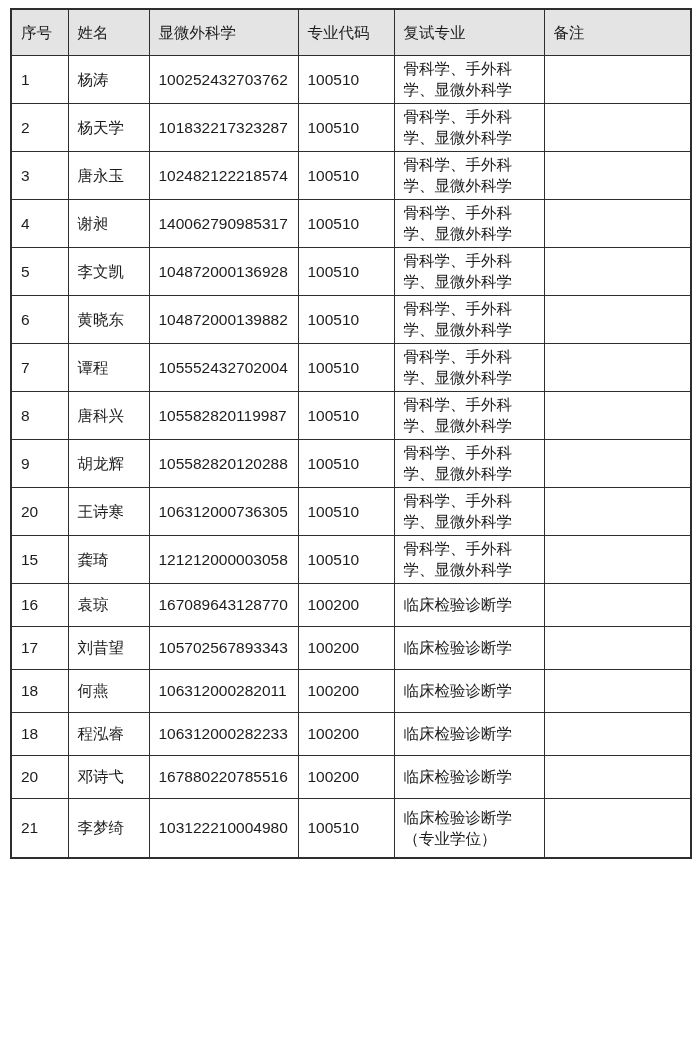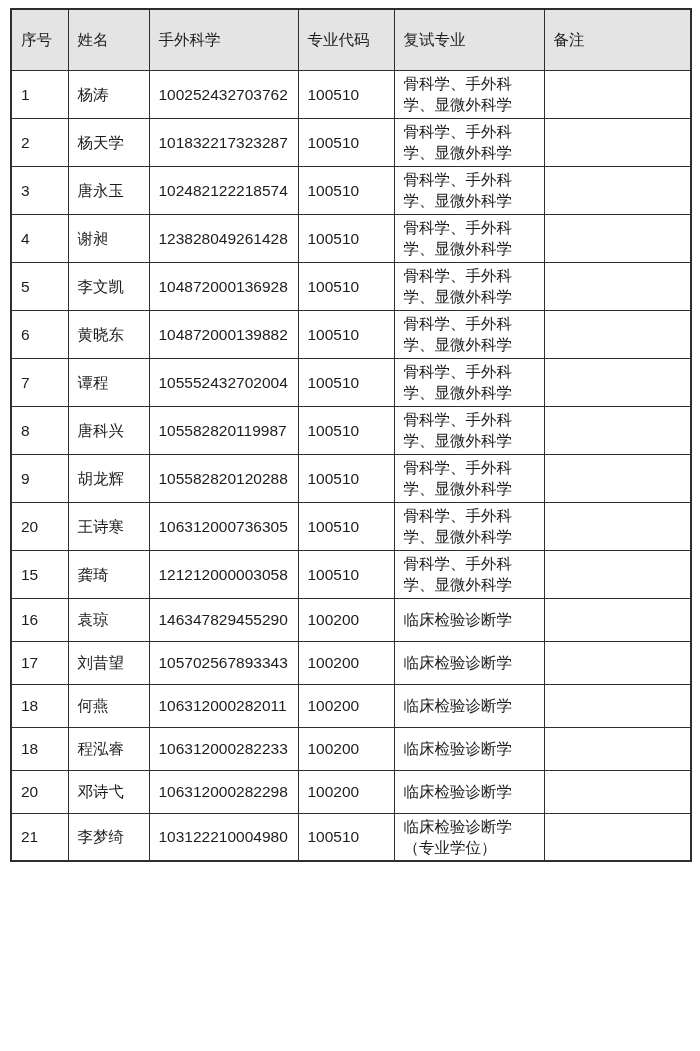--- a/index.html
+++ b/index.html
@@ -30,27 +30,27 @@
     font-weight: normal;
     color: #1c1c1c;
     text-align: left;
     vertical-align: middle;
     padding: 2px 6px 2px 9px;
     line-height: 21px;
     overflow: hidden;
     word-break: break-all;
   }
   table.roster thead tr {
-    height: 61px;
+    height: 46px;
     background: #e4e4e4;
     border-radius: 8px;
   }
   tr.row-tall  { height: 48px; }
   tr.row-short { height: 43px; }
-  tr.row-last  { height: 47px; }
+  tr.row-last  { height: 60px; }
   td.justify-major {
     text-align: justify;
     padding-right: 22px;
   }
 </style>
 </head>
 <body>
 
 <div class="page">
   <table class="roster">
@@ -59,21 +59,21 @@
       <col style="width:81px">
       <col style="width:149px">
       <col style="width:96px">
       <col style="width:150px">
       <col style="width:147px">
     </colgroup>
     <thead>
       <tr>
           <th>序号</th>
           <th>姓名</th>
-          <th>手外科学</th>
+          <th>显微外科学</th>
           <th>专业代码</th>
           <th>复试专业</th>
           <th>备注</th>
         </tr>
     </thead>
     <tbody>
         <tr class="row-tall">
           <td>1</td>
           <td>杨涛</td>
           <td>100252432703762</td>
@@ -93,21 +93,21 @@
           <td>3</td>
           <td>唐永玉</td>
           <td>102482122218574</td>
           <td>100510</td>
           <td>骨科学、手外科学、显微外科学</td>
           <td></td>
         </tr>
         <tr class="row-tall">
           <td>4</td>
           <td>谢昶</td>
-          <td>123828049261428</td>
+          <td>140062790985317</td>
           <td>100510</td>
           <td>骨科学、手外科学、显微外科学</td>
           <td></td>
         </tr>
         <tr class="row-tall">
           <td>5</td>
           <td>李文凯</td>
           <td>104872000136928</td>
           <td>100510</td>
           <td>骨科学、手外科学、显微外科学</td>
@@ -157,21 +157,21 @@
           <td>15</td>
           <td>龚琦</td>
           <td>121212000003058</td>
           <td>100510</td>
           <td>骨科学、手外科学、显微外科学</td>
           <td></td>
         </tr>
         <tr class="row-short">
           <td>16</td>
           <td>袁琼</td>
-          <td>146347829455290</td>
+          <td>167089643128770</td>
           <td>100200</td>
           <td>临床检验诊断学</td>
           <td></td>
         </tr>
         <tr class="row-short">
           <td>17</td>
           <td>刘昔望</td>
           <td>105702567893343</td>
           <td>100200</td>
           <td>临床检验诊断学</td>
@@ -189,21 +189,21 @@
           <td>18</td>
           <td>程泓睿</td>
           <td>106312000282233</td>
           <td>100200</td>
           <td>临床检验诊断学</td>
           <td></td>
         </tr>
         <tr class="row-short">
           <td>20</td>
           <td>邓诗弋</td>
-          <td>106312000282298</td>
+          <td>167880220785516</td>
           <td>100200</td>
           <td>临床检验诊断学</td>
           <td></td>
         </tr>
         <tr class="row-last">
           <td>21</td>
           <td>李梦绮</td>
           <td>103122210004980</td>
           <td>100510</td>
           <td class="justify-major">临床检验诊断学（专业学位）</td>

